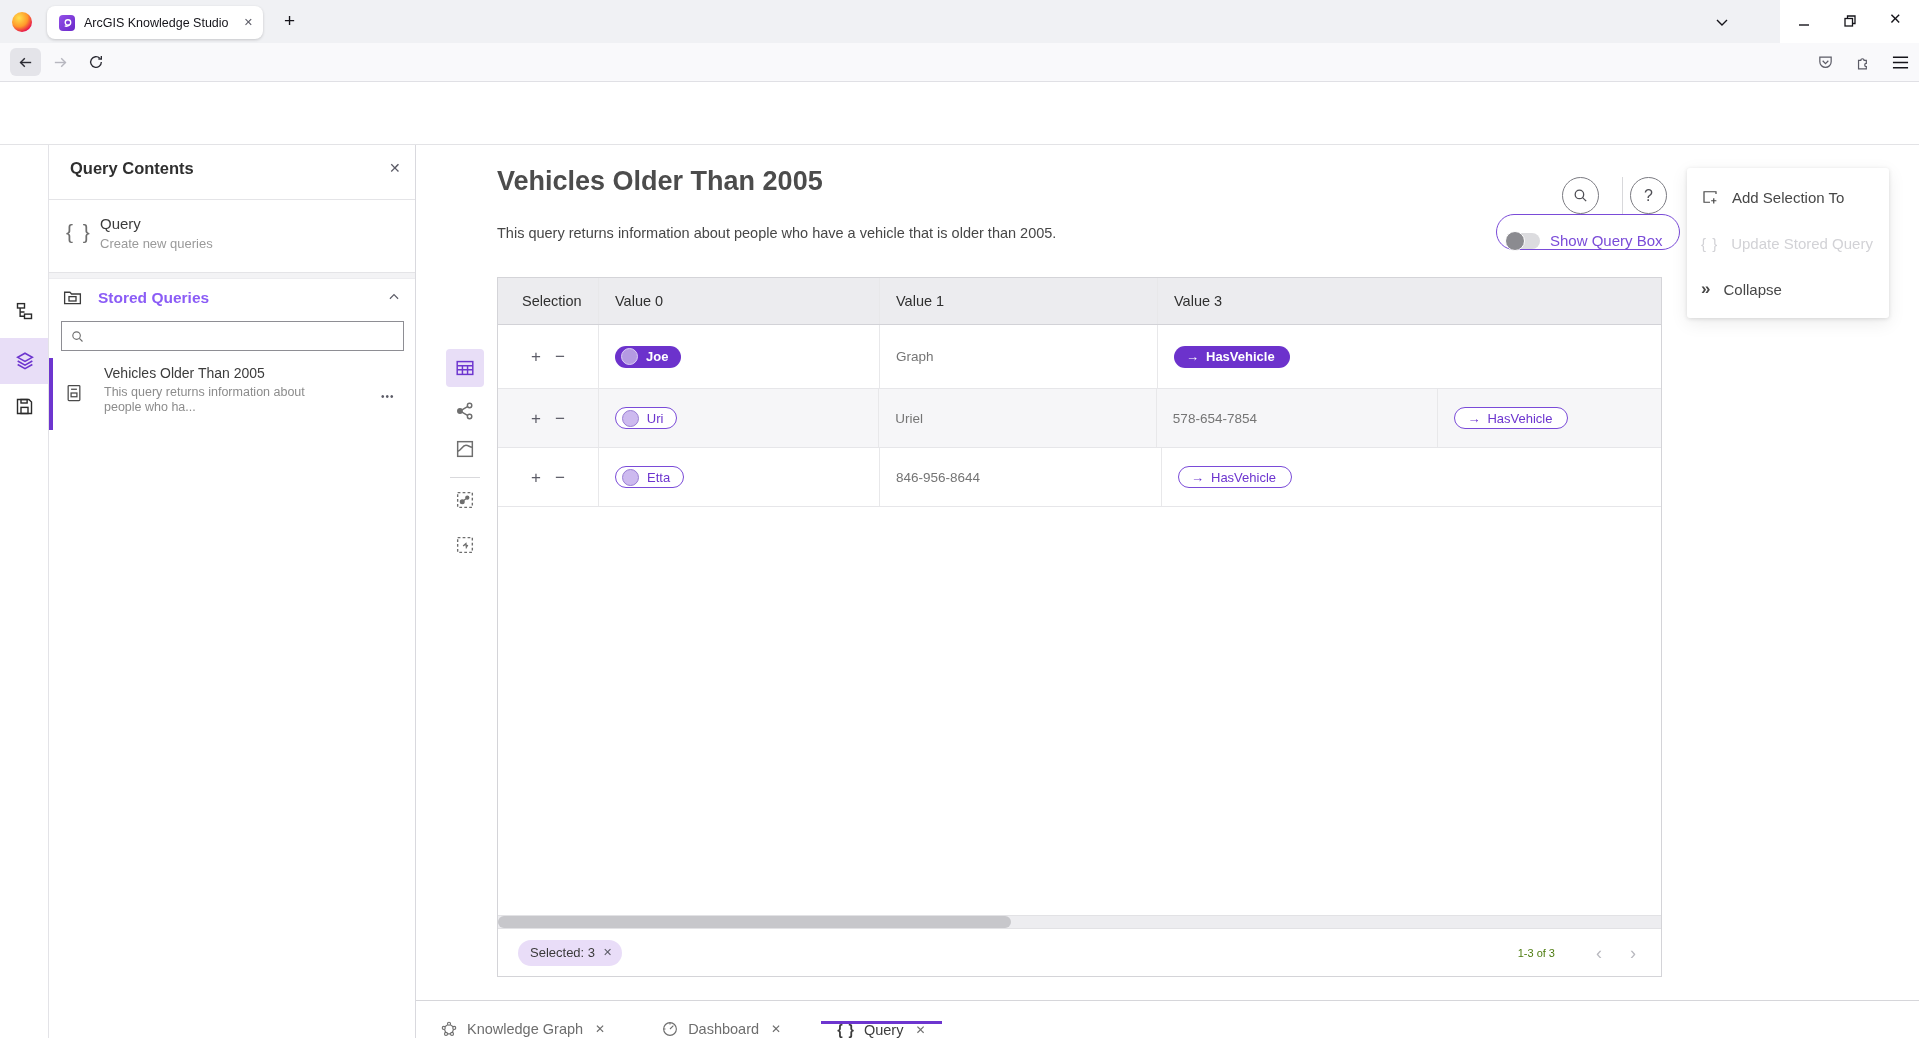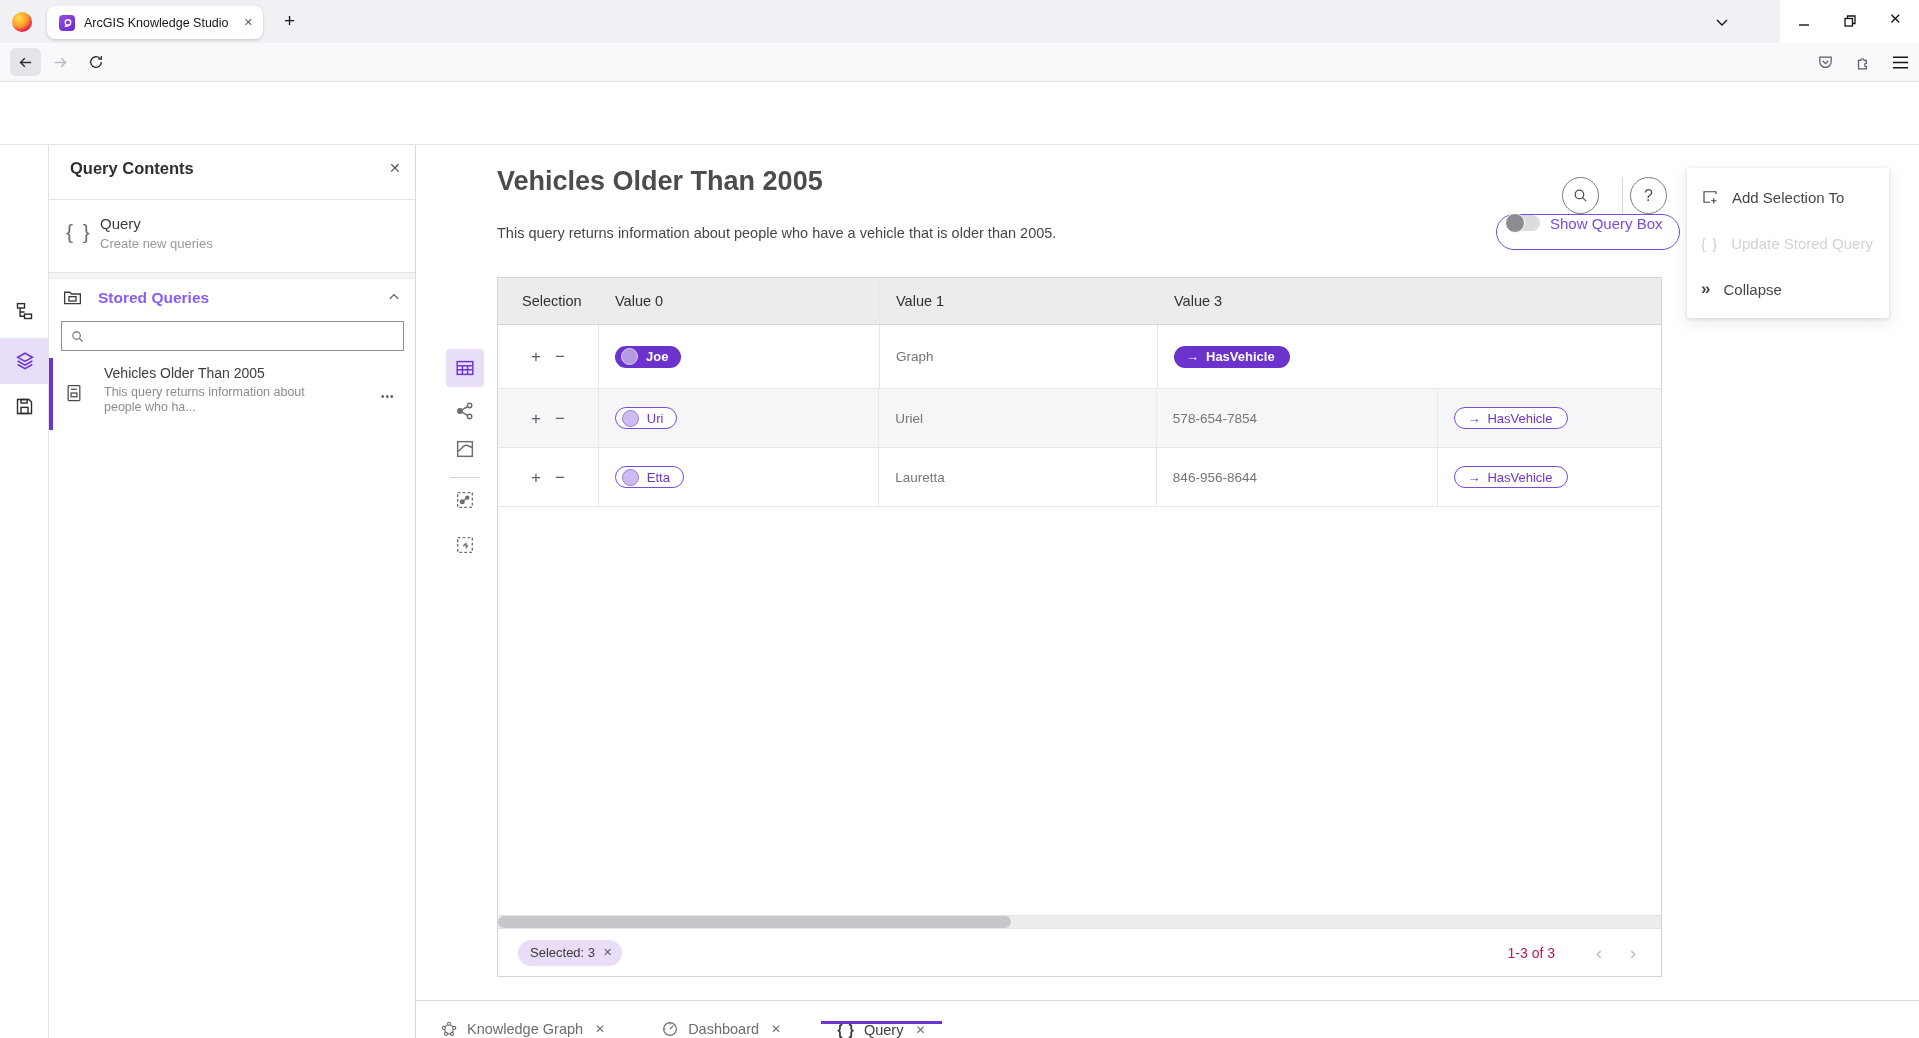--- a/index.html
+++ b/index.html
@@ -35,21 +35,21 @@
   .paneltitle{font-size:16.5px;font-weight:600;color:#2f2f2f;}
   .itemtitle{font-size:15px;color:#3c3c3c;}
   .itemsub{font-size:13px;color:#9a9a9a;}
   .searchbox{left:61px;top:321px;width:343px;height:30px;border:1px solid #8e8e94;background:#fff;
              display:flex;align-items:center;padding:0 8px;box-sizing:border-box;gap:7px;}
   .searchbox input{border:none;outline:none;flex:1;font-size:13px;background:transparent;font-family:inherit;}
   
   .maintitle{font-size:27px;font-weight:600;color:#4c4c4c;}
   .maindesc{font-size:14.5px;color:#474747;}
   .togglepill{left:1496px;top:214px;height:36px;border:1px solid #7a4bd8;border-radius:18px;background:#fff;
-              display:flex;align-items:flex-start;padding:0 16px 0 10px;gap:10px;box-sizing:border-box;}
+              display:flex;align-items:flex-end;padding:0 16px 0 10px;gap:10px;box-sizing:border-box;}
   .track{width:33px;height:16px;background:#dcdcdf;border-radius:8px;position:relative;}
   .knob{position:absolute;left:-2px;top:-2px;width:20px;height:20px;border-radius:50%;background:#8b8b90;border:1px solid #fff;box-sizing:border-box;}
   .togglelabel{font-size:15px;color:#7a4bd8;}
   .tablecard{left:497px;top:277px;width:1165px;height:700px;border:1px solid #d4d4d8;background:#fff;
              box-sizing:border-box;display:flex;flex-direction:column;}
   .thead{height:46px;display:flex;background:#ececef;border-bottom:1px solid #d2d2d7;flex:0 0 auto;}
   .hcell{display:flex;align-items:center;padding-left:16px;font-size:14.5px;color:#303030;box-sizing:border-box;}
   .trow{display:flex;border-bottom:1px solid #e6e6e9;flex:0 0 auto;}
   .tcell{display:flex;align-items:center;padding-left:16px;box-sizing:border-box;font-size:13.5px;color:#757575;}
   .c0{width:100px;justify-content:center;padding-left:0;gap:14px;}
@@ -65,21 +65,21 @@
   .pill.filled .dot{background:#b49ae2;border:1.5px solid #dacdf4;}
   .pill.outline{background:#fff;border:1.5px solid #7a4bd8;color:#6d35cf;}
   .pill.outline .dot{background:#cdbaef;border:1px solid #9a7fd4;}
   .relarrow{margin:0 7px 0 12px;font-size:13px;}
   .rowalt{background:#f6f6f8;}
   .filler{flex:1 1 auto;}
   .hscroll{height:12px;background:#ededf0;position:relative;flex:0 0 auto;border-top:1px solid #e2e2e5;}
   .hthumb{position:absolute;left:0;top:0;width:513px;height:12px;background:#c7c7cb;border-radius:6px;}
   .tfoot{height:48px;border-top:1px solid #e2e2e5;display:flex;align-items:center;padding:0 14px 0 20px;box-sizing:border-box;flex:0 0 auto;}
   .chip{display:inline-flex;align-items:center;height:26px;background:#e9ddf8;border-radius:13px;padding:0 10px 0 12px;gap:8px;font-size:13px;color:#3a3a3a;}
-  .range{font-size:14px;color:#be185d;}
+  .range{font-size:11px;color:#4d7c0f;}
   .pgbtn{width:28px;text-align:center;font-size:18px;color:#b9b9bf;line-height:1;}
   
   .ctxmenu{left:1687px;top:168px;width:202px;background:#fff;border-radius:3px;
            box-shadow:0 1px 4px rgba(0,0,0,.12),0 5px 18px rgba(0,0,0,.08);padding:6px 0;box-sizing:border-box;}
   .ctxitem{height:46px;display:flex;align-items:center;padding:0 14px;gap:13px;font-size:15px;color:#474747;}
   .ctxitem.disabled{color:#d2d2d6;}
   
   .bottombar{left:416px;top:1000px;width:1503px;height:38px;background:#fff;border-top:1px solid #d6d6da;box-sizing:border-box;
              display:flex;align-items:flex-end;padding-left:8px;}
   .btab2{position:relative;display:flex;align-items:center;gap:9px;padding:0 16px;font-size:14.5px;color:#6e6e6e;}
@@ -398,21 +398,20 @@
       <div class="tcell c0">
         <span class="rowbtn">+</span>
         <span class="rowbtn">−</span>
       </div>
       <div class="tcell c1">
         <span class="pill outline">
             <span class="dot"></span>
             <span>Etta</span>
           </span>
       </div>
-      <div class="tcell c2">Lauretta</div>
       <div class="tcell c3">846-956-8644</div>
       <div class="tcell c4">
         <span class="pill outline" style="padding-right:15px;">
             <span class="relarrow">→</span>
             <span>HasVehicle</span>
           </span>
       </div>
     </div>
 
     <div class="filler"></div>

